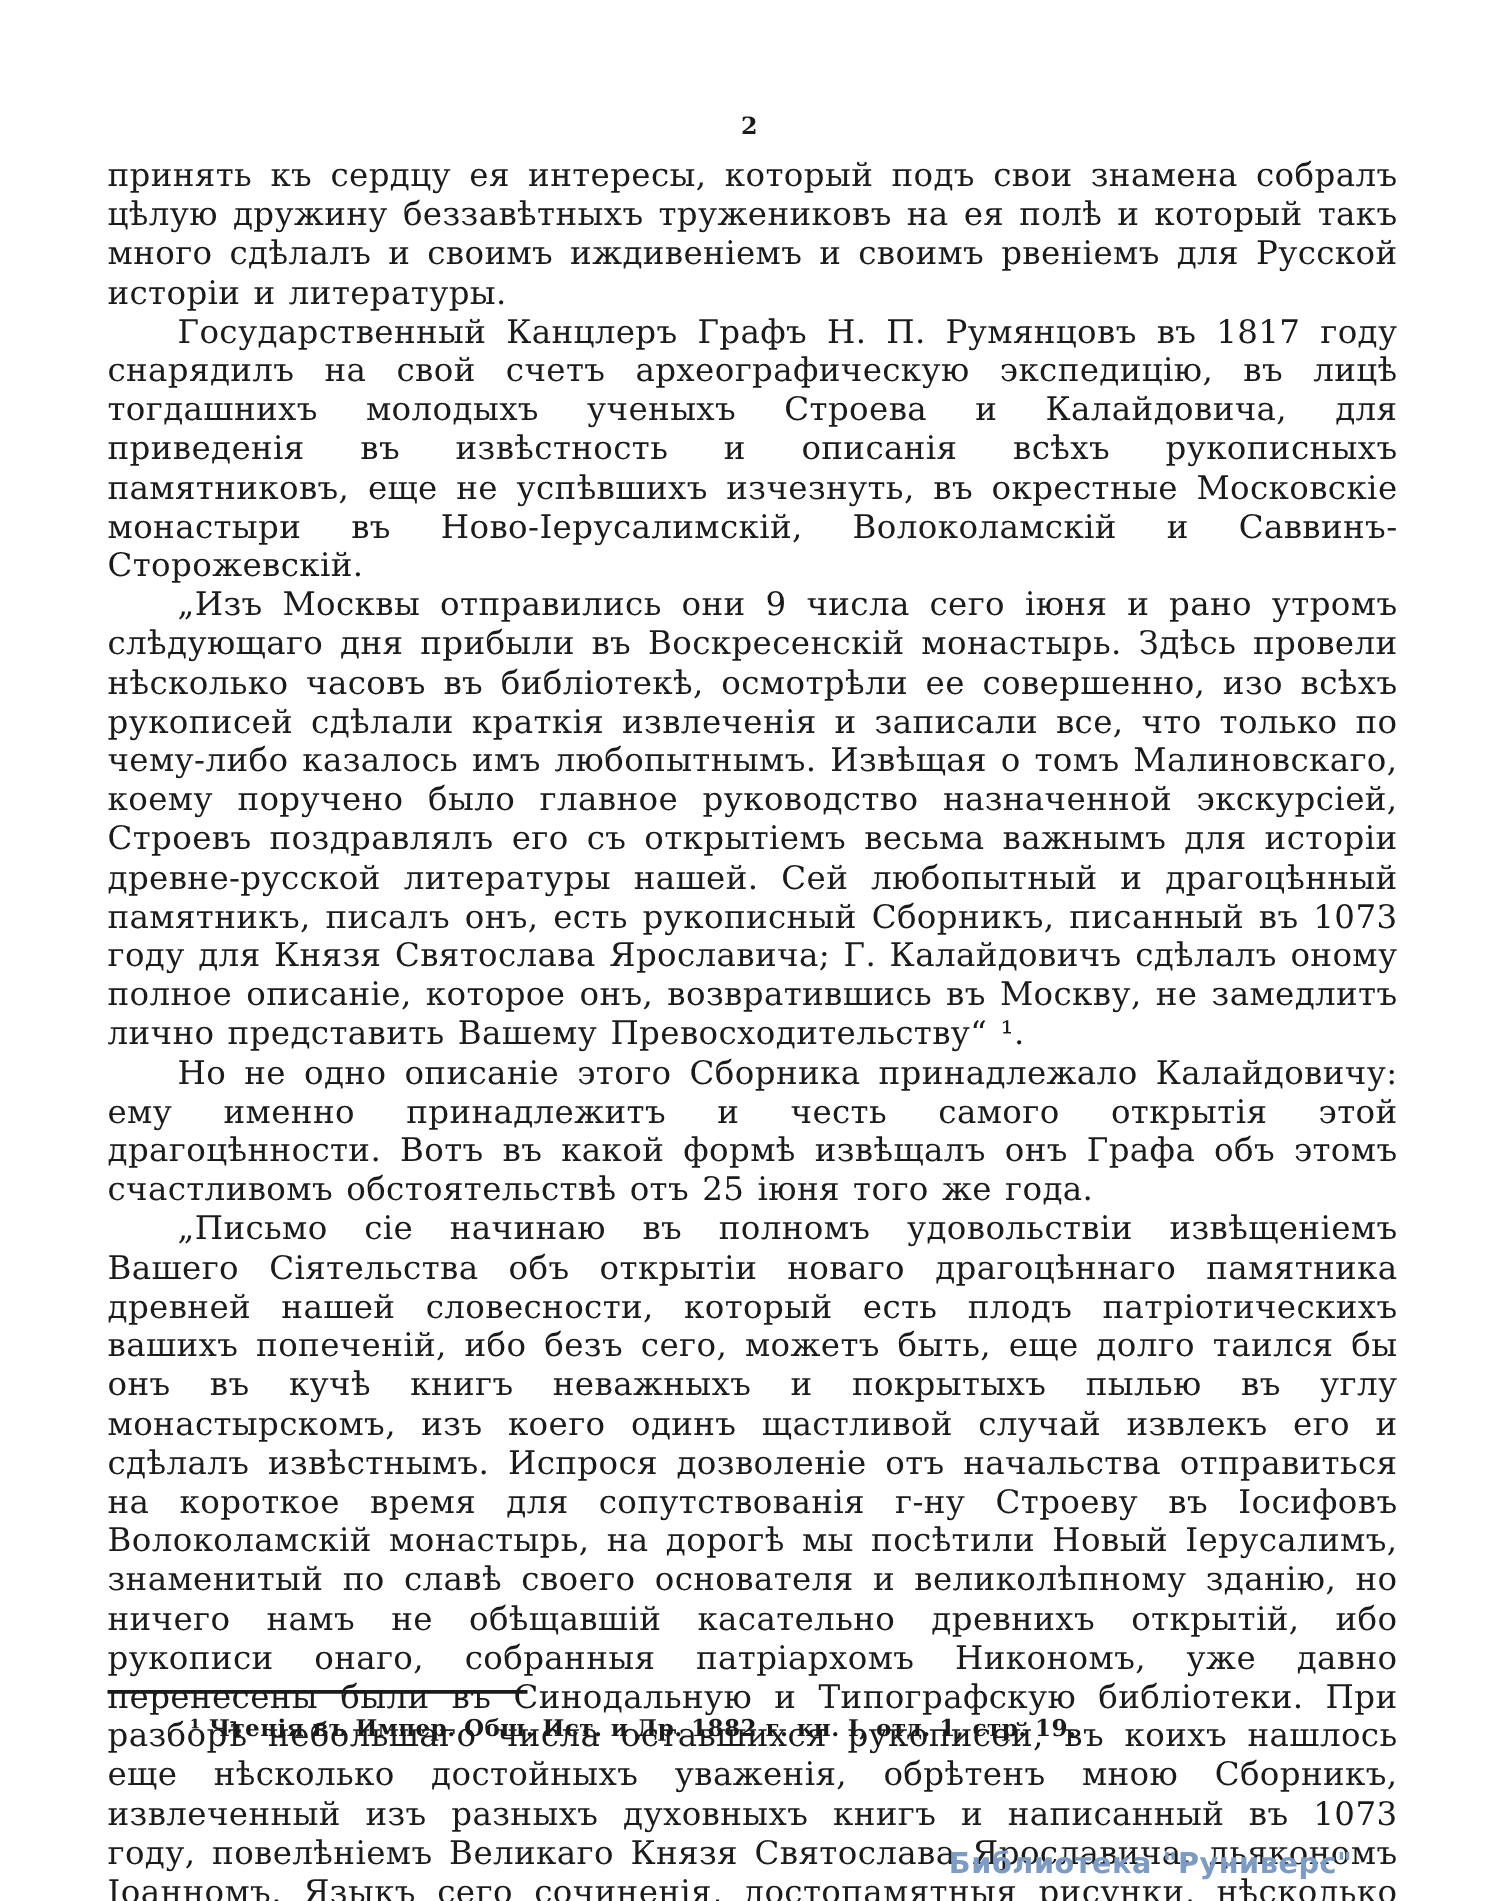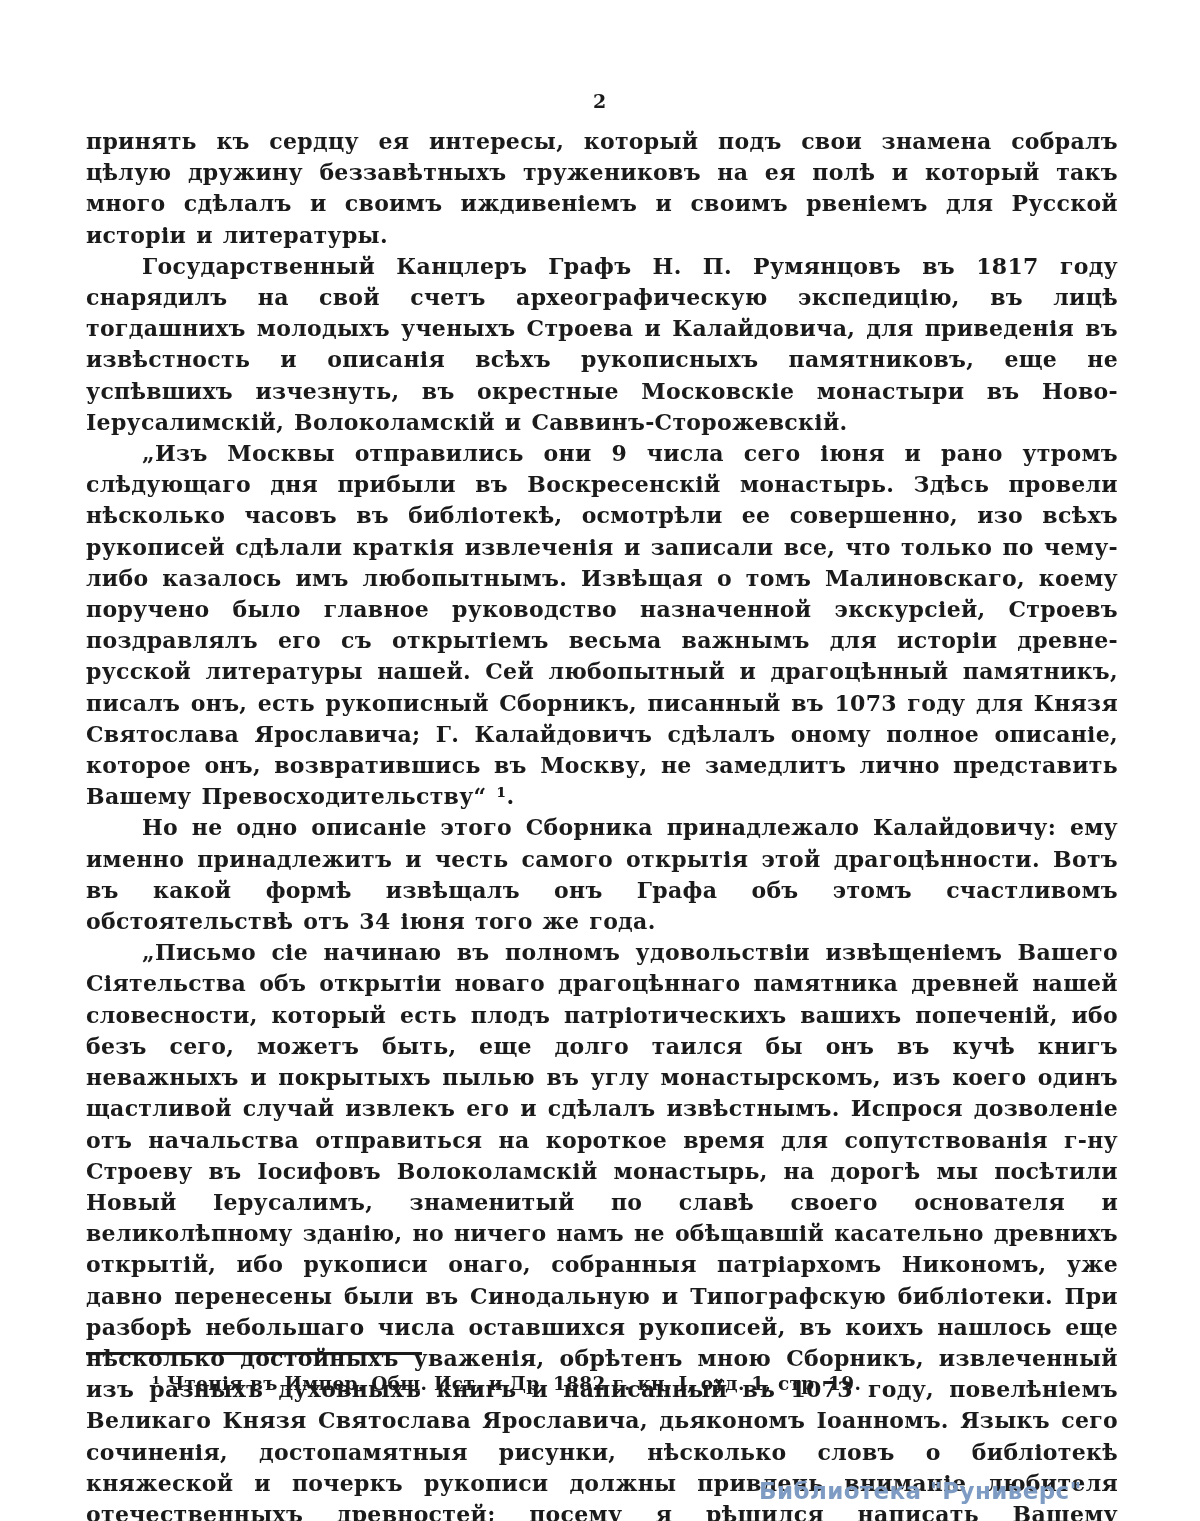--- a/index.html
+++ b/index.html
@@ -28,23 +28,23 @@
     letter-spacing: 1px;
   }
   .text-block {
     position: absolute;
     left: 86px;
     top: 126px;
     width: 1032px;
   }
   .par {
     margin: 0;
-    font-size: 22px;
+    font-size: 26px;
     line-height: 31.2px;
-    font-weight: 700;
+    font-weight: 400;
     text-align: justify;
     letter-spacing: 0.3px;
     word-spacing: 2px;
   }
   .par.indent {
     text-indent: 56px;
   }
   .footnote-rule {
     position: absolute;
     left: 86px;
@@ -81,21 +81,21 @@
 <body>
 
 <div class="page">
 
   <div class="page-number">2</div>
 
   <div class="text-block">
     <p class="par">принять къ сердцу ея интересы, который подъ свои знамена собралъ цѣлую дружину беззавѣтныхъ тружениковъ на ея полѣ и который такъ много сдѣлалъ и своимъ иждивеніемъ и своимъ рвеніемъ для Русской исторіи и литературы.</p>
     <p class="par indent">Государственный Канцлеръ Графъ Н. П. Румянцовъ въ 1817 году снарядилъ на свой счетъ археографическую экспедицію, въ лицѣ тогдашнихъ молодыхъ ученыхъ Строева и Калайдовича, для приведенія въ извѣстность и описанія всѣхъ рукописныхъ памятниковъ, еще не успѣвшихъ изчезнуть, въ окрестные Московскіе монастыри въ Ново-Іерусалимскій, Волоколамскій и Саввинъ-Сторожевскій.</p>
     <p class="par indent">„Изъ Москвы отправились они 9 числа сего іюня и рано утромъ слѣдующаго дня прибыли въ Воскресенскій монастырь. Здѣсь провели нѣсколько часовъ въ библіотекѣ, осмотрѣли ее совершенно, изо всѣхъ рукописей сдѣлали краткія извлеченія и записали все, что только по чему-либо казалось имъ любопытнымъ. Извѣщая о томъ Малиновскаго, коему поручено было главное руководство назначенной экскурсіей, Строевъ поздравлялъ его съ открытіемъ весьма важнымъ для исторіи древне-русской литературы нашей. Сей любопытный и драгоцѣнный памятникъ, писалъ онъ, есть рукописный Сборникъ, писанный въ 1073 году для Князя Святослава Ярославича; Г. Калайдовичъ сдѣлалъ оному полное описаніе, которое онъ, возвратившись въ Москву, не замедлитъ лично представить Вашему Превосходительству“ ¹.</p>
-    <p class="par indent">Но не одно описаніе этого Сборника принадлежало Калайдовичу: ему именно принадлежитъ и честь самого открытія этой драгоцѣнности. Вотъ въ какой формѣ извѣщалъ онъ Графа объ этомъ счастливомъ обстоятельствѣ отъ 34 іюня того же года.</p>
+    <p class="par indent">Но не одно описаніе этого Сборника принадлежало Калайдовичу: ему именно принадлежитъ и честь самого открытія этой драгоцѣнности. Вотъ въ какой формѣ извѣщалъ онъ Графа объ этомъ счастливомъ обстоятельствѣ отъ 25 іюня того же года.</p>
     <p class="par indent">„Письмо сіе начинаю въ полномъ удовольствіи извѣщеніемъ Вашего Сіятельства объ открытіи новаго драгоцѣннаго памятника древней нашей словесности, который есть плодъ патріотическихъ вашихъ попеченій, ибо безъ сего, можетъ быть, еще долго таился бы онъ въ кучѣ книгъ неважныхъ и покрытыхъ пылью въ углу монастырскомъ, изъ коего одинъ щастливой случай извлекъ его и сдѣлалъ извѣстнымъ. Испрося дозволеніе отъ начальства отправиться на короткое время для сопутствованія г-ну Строеву въ Іосифовъ Волоколамскій монастырь, на дорогѣ мы посѣтили Новый Іерусалимъ, знаменитый по славѣ своего основателя и великолѣпному зданію, но ничего намъ не обѣщавшій касательно древнихъ открытій, ибо рукописи онаго, собранныя патріархомъ Никономъ, уже давно перенесены были въ Синодальную и Типографскую библіотеки. При разборѣ небольшаго числа оставшихся рукописей, въ коихъ нашлось еще нѣсколько достойныхъ уваженія, обрѣтенъ мною Сборникъ, извлеченный изъ разныхъ духовныхъ книгъ и написанный въ 1073 году, повелѣніемъ Великаго Князя Святослава Ярославича, дьякономъ Іоанномъ. Языкъ сего сочиненія, достопамятныя рисунки, нѣсколько словъ о библіотекѣ княжеской и почеркъ рукописи должны привлечь вниманіе любителя отечественныхъ древностей; посему я рѣшился написать Вашему Сіятельству письмо сіе съ приложеніемъ описанія драгоцѣнной находки ².</p>
   </div>
 
   <div class="footnote-rule"></div>
 
   <div class="footnotes">
     <p>¹ Чтенія въ Импер. Общ. Ист. и Др. 1882 г. кн. I, отд. 1, стр. 19.</p>
   </div>
 
   <div class="watermark">Библиотека "Руниверс"</div>

